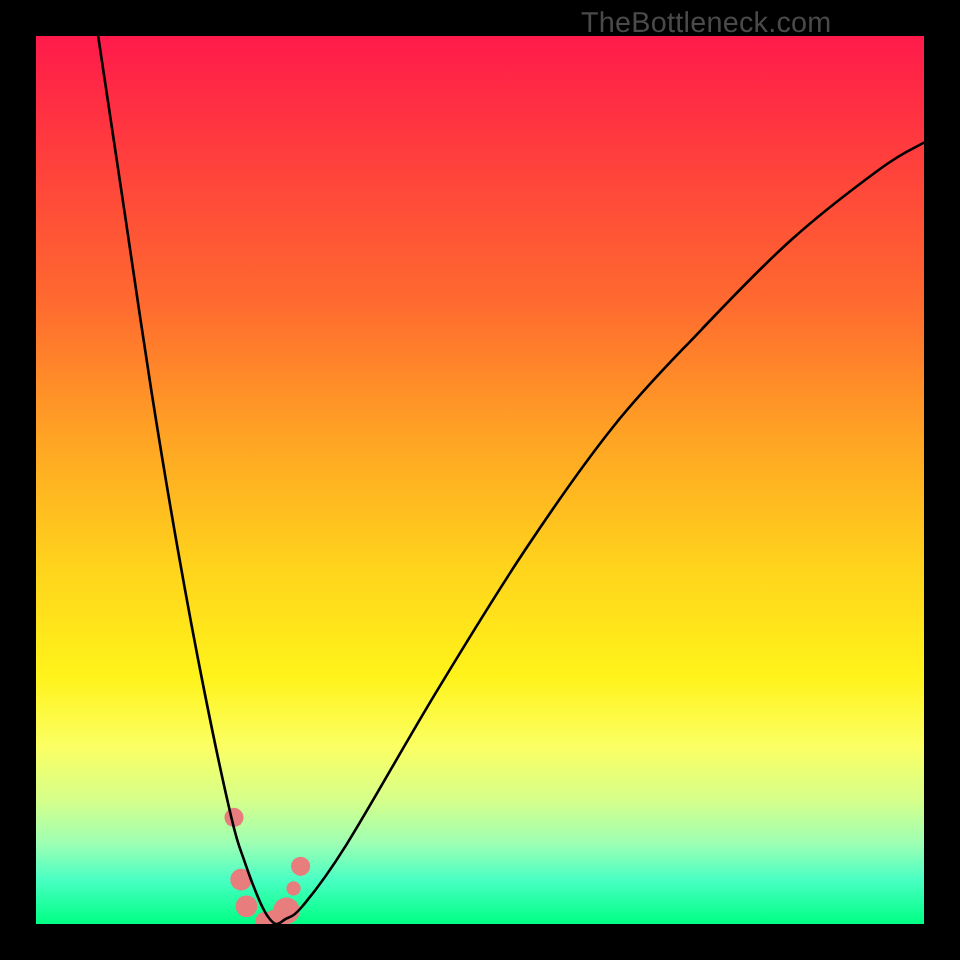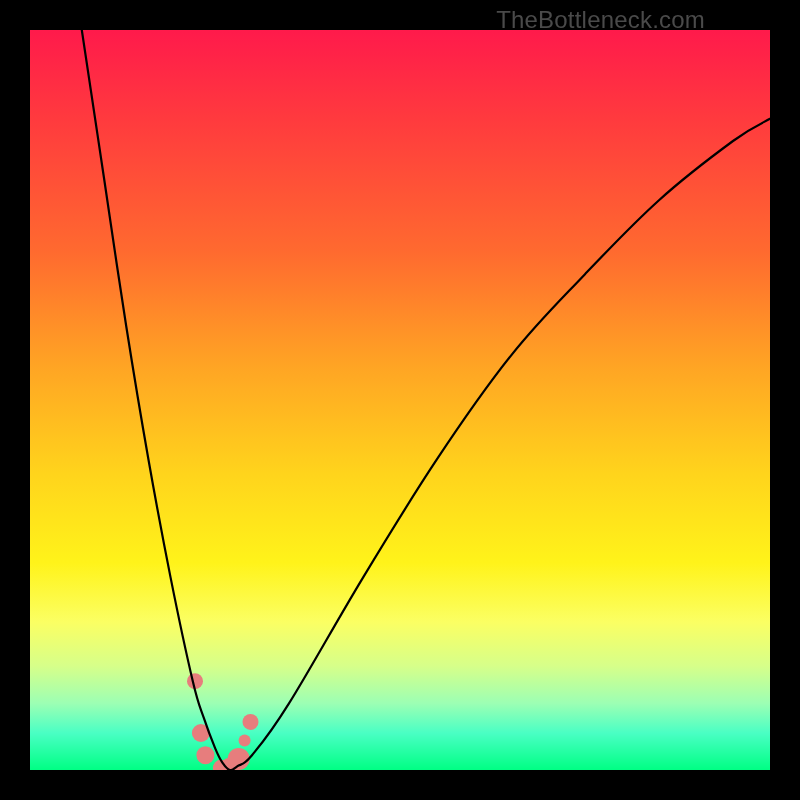--- a/index.html
+++ b/index.html
@@ -9,21 +9,20 @@
     height: 800px;
     overflow: hidden;
     background: #000;
     font-family: Arial, Helvetica, sans-serif;
   }
   .frame {
     position: relative;
     width: 707px;
     height: 800px;
     background: #000;
-    padding-left: 12px;
   }
   .plot {
     position: absolute;
     left: 30px;
     top: 30px;
     width: 740px;
     height: 740px;
     background: linear-gradient(
       to bottom,
       #ff1a4b 0%,

